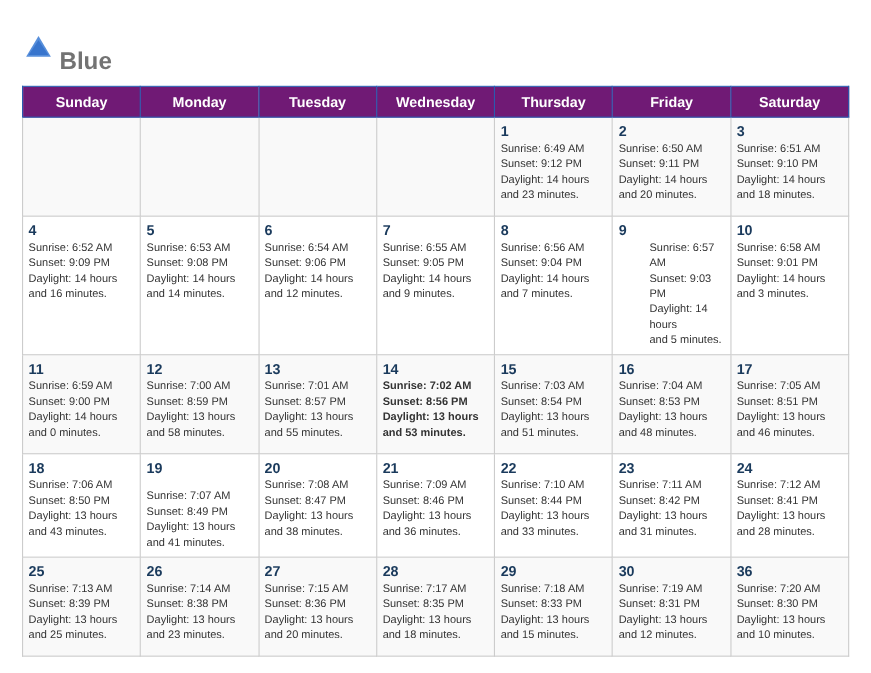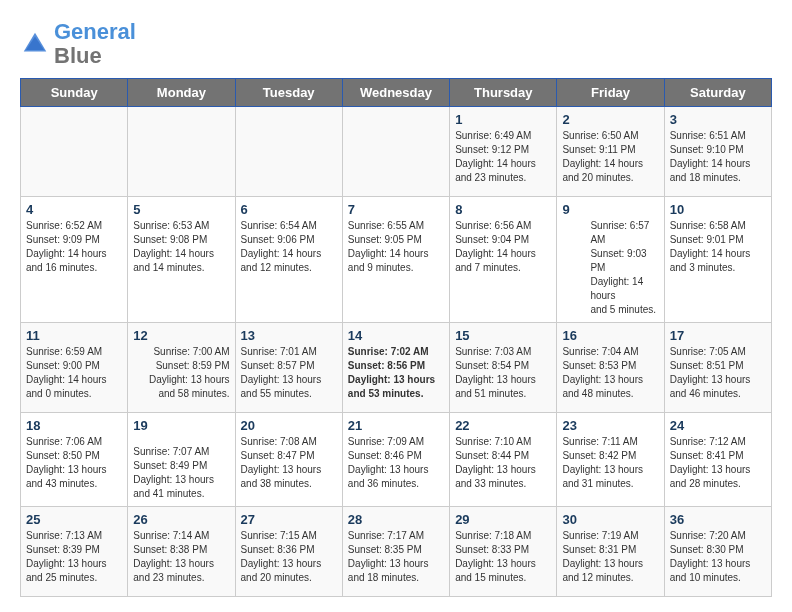--- a/index.html
+++ b/index.html
@@ -46,21 +46,21 @@
       font-size: 16px;
       color: #444;
       font-weight: normal;
     }
     table {
       width: 100%;
       border-collapse: collapse;
       table-layout: fixed;
     }
     thead tr th {
-      background-color: #737373;
+      background-color: #701a75;
       color: #fff;
       text-align: center;
       padding: 6px 17px;
       font-size: 13px;
       border: 1px solid #2a5aaf;
     }
     tbody tr td {
       vertical-align: top;
       padding: 5px 5px;
       font-size: 10.5px;
@@ -92,21 +92,21 @@
 <body>
 
 <div class="header">
   <div class="logo">
     <svg class="logo-icon" viewBox="0 0 40 40">
       <polygon points="20,5 35,30 5,30" fill="#3a7bd5" opacity="0.85"></polygon>
       <polygon points="20,10 32,28 8,28" fill="#1a5bbf" opacity="0.5"></polygon>
     </svg>
     <div>
       <div class="logo-text">
-        <span>General</span><br><span style="color:#737373">Blue</span>
+        <br><span style="color:#737373">Blue</span>
       </div>
     </div>
   </div>
   <div class="title-block">
     <h1></h1>
     <h2></h2>
   </div>
 </div>
 
 <table>
@@ -203,21 +203,21 @@
       <tr>
         <td>
           <span class="day-num">11</span>
           <div class="day-info" style="white-space: pre-line;">Sunrise: 6:59 AM
 Sunset: 9:00 PM
 Daylight: 14 hours
 and 0 minutes.</div>
         </td>
         <td>
           <span class="day-num">12</span>
-          <div class="day-info" style="white-space: pre-line; text-align: right;">Sunrise: 7:00 AM
+          <div class="day-info" style="white-space: pre-line;">Sunrise: 7:00 AM
 Sunset: 8:59 PM
 Daylight: 13 hours
 and 58 minutes.</div>
         </td>
         <td>
           <span class="day-num">13</span>
           <div class="day-info" style="white-space: pre-line;">Sunrise: 7:01 AM
 Sunset: 8:57 PM
 Daylight: 13 hours
 and 55 minutes.</div>

